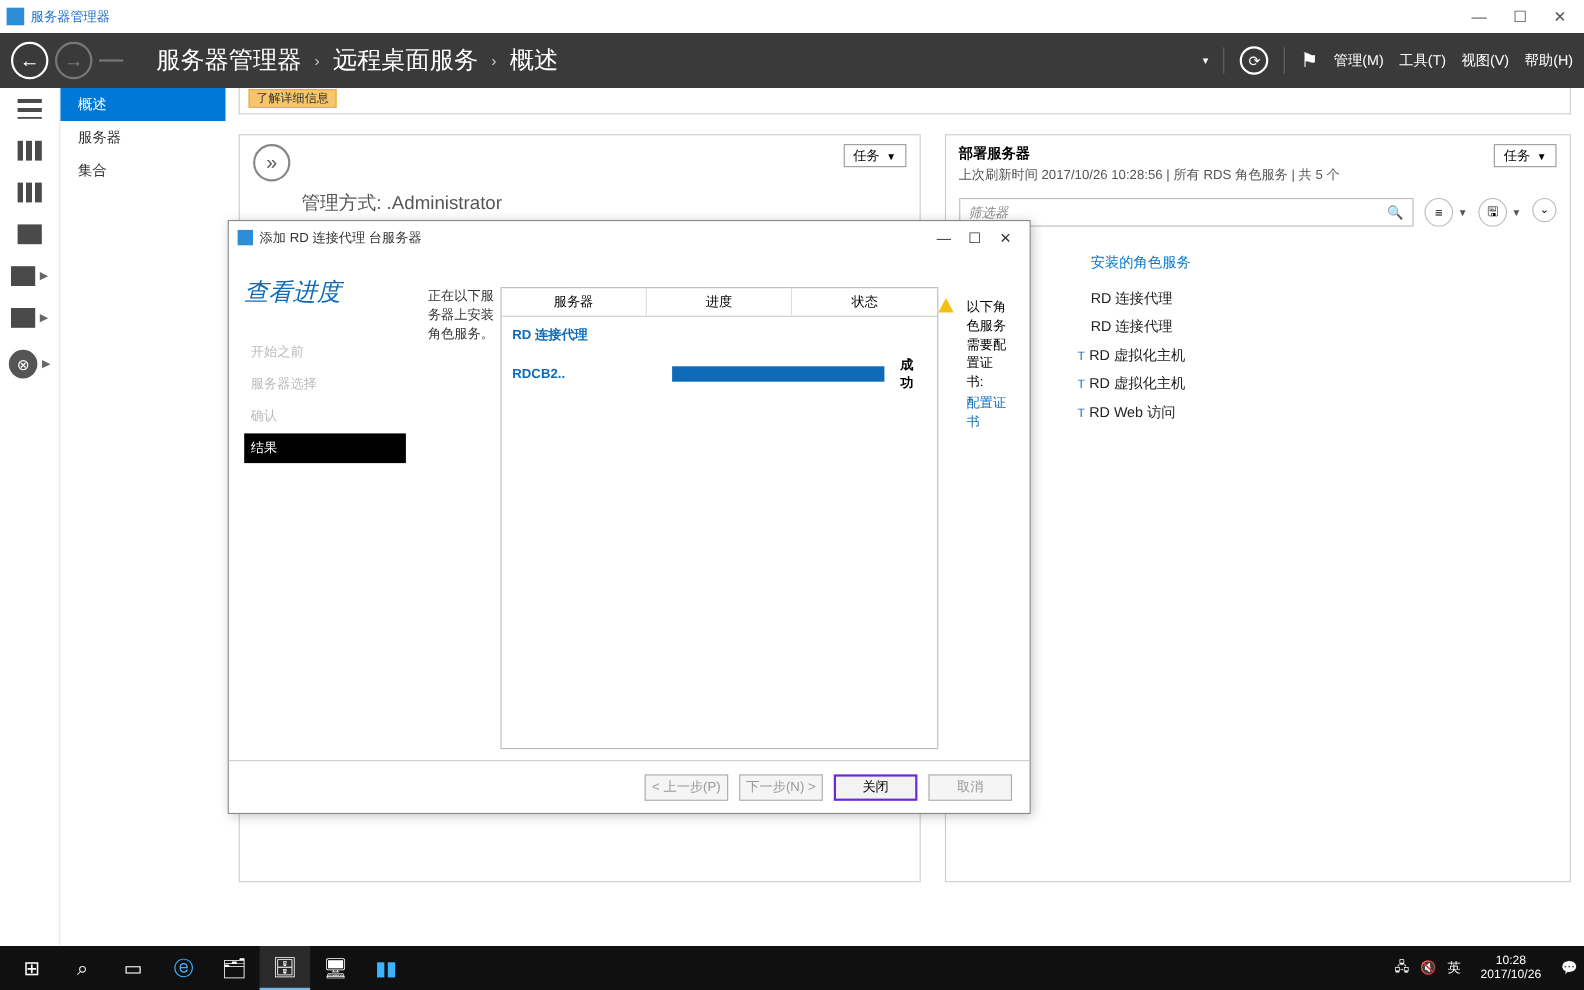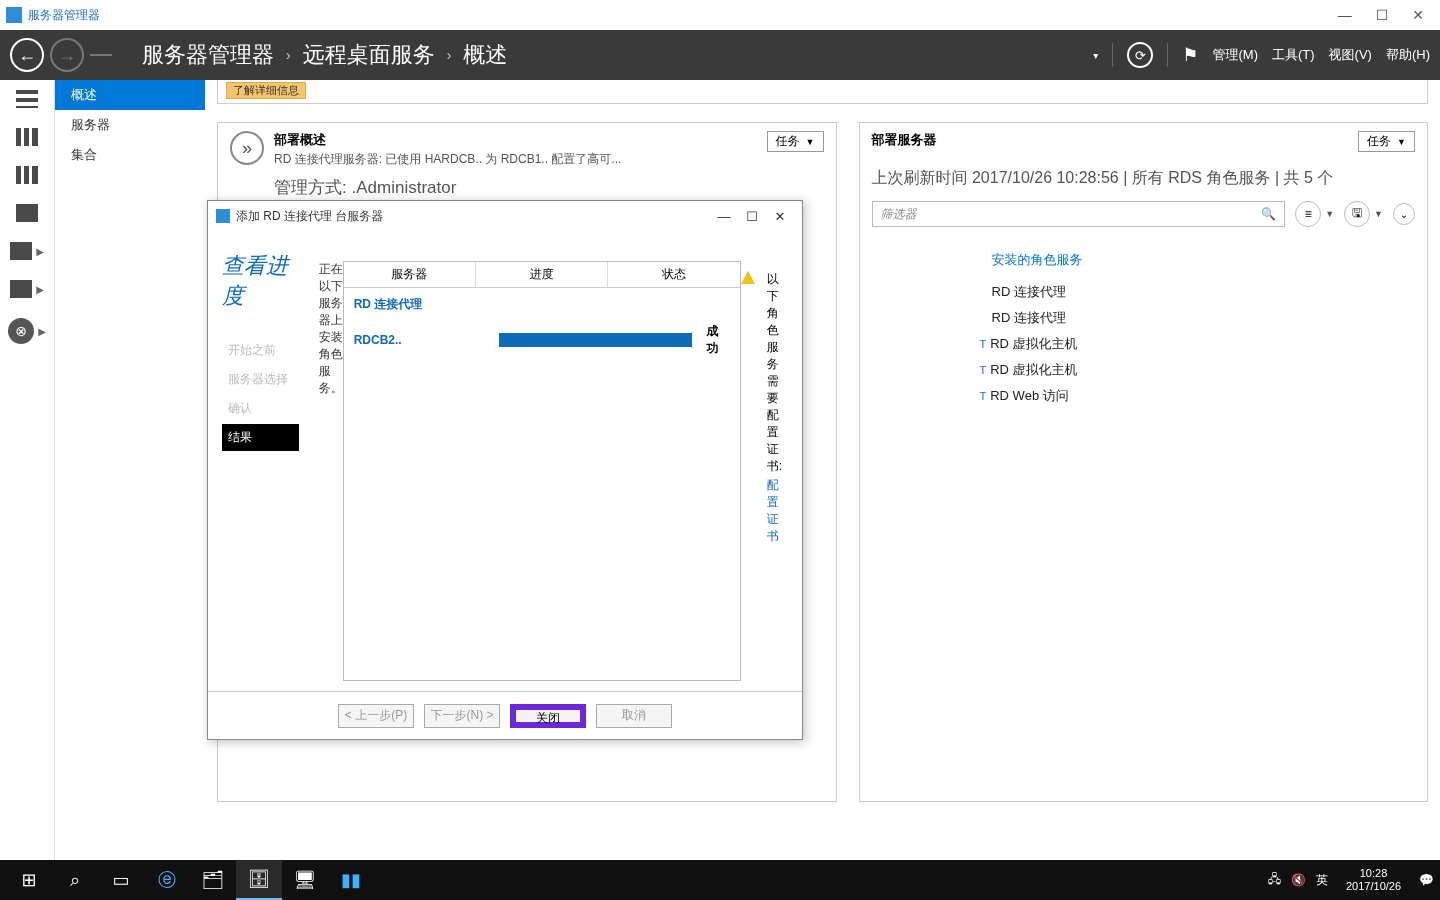--- a/index.html
+++ b/index.html
@@ -56,36 +56,36 @@
 .panelhead { display: flex; align-items: flex-start; gap: 10px; }
 .panelhead .picon { width: 34px; height: 34px; border: 2px solid #888; border-radius: 50%; display:flex; align-items:center; justify-content:center; font-size:18px; color:#555; flex-shrink:0; }
 .panelhead .ptitle { font-size: 13px; font-weight: bold; }
 .panelhead .psub { font-size: 12px; color: #555; margin-top: 2px; }
 .panelhead .taskbtn { margin-left: auto; font-size: 12px; border: 1px solid #999; padding: 1px 8px; background: #fff; display: flex; align-items: center; gap: 6px; cursor:pointer; }
 .panelhead .tri2 { font-size: 9px; }
 
 .mgmt { font-size: 17px; color: #555; margin: 8px 0 0 44px; }
 
 
-.rsub { font-size: 16px; color: #555; margin-top: 19px; }
-.filterbar { display:flex; align-items:center; gap: 10px; margin-top: 12px; }
+.rsub { font-size: 12px; color: #555; margin-top: 2px; }
+.filterbar { display:flex; align-items:flex-start; gap: 10px; margin-top: 12px; }
 .filterbox { flex:1; border:1px solid #bbb; height:26px; display:flex; align-items:center; padding:0 8px; color:#888; font-style:italic; font-size:12px; position:relative; }
 .filterbox .sicon { margin-left:auto; font-style:normal; color:#333; }
 .circlebtn { width:26px; height:26px; border:1px solid #bbb; border-radius:50%; display:flex; align-items:center; justify-content:center; font-size:12px; cursor:pointer; }
 .dd { display:flex; align-items:center; gap:4px; }
 .dd .tri2 { font-size:9px; color:#555; }
 .expand { margin-left:auto; width:22px; height:22px; border:1px solid #bbb; border-radius:50%; display:flex; align-items:center; justify-content:center; font-size:10px; cursor:pointer; }
 
 .rolesec { margin: 24px 0 0 120px; font-size: 13px; }
 .rolehdr { color: #0078d7; margin-bottom: 14px; }
 .roleitem { color: #222; margin-bottom: 8px; }
 .roleitem .t { color:#1e6fc0; margin-left:-12px; margin-right:4px; font-size:11px; }
 
 
-.modal { position: absolute; left: 207px; top: 200px; width: 596px; height: 540px; background: #fff; border: 1px solid #888; box-shadow: 2px 2px 10px rgba(0,0,0,0.25); z-index: 50; display:flex; flex-direction:column; }
+.modal { position: absolute; left: 207px; top: 200px; width: 730px; height: 540px; background: #fff; border: 1px solid #888; box-shadow: 2px 2px 10px rgba(0,0,0,0.25); z-index: 50; display:flex; flex-direction:column; }
 .modal .mtitle { height: 30px; display:flex; align-items:center; padding: 0 8px; font-size:12px; color:#333; }
 .modal .mtitle .micon { width:14px; height:14px; background:#2d8dd6; margin-right:6px; }
 .modal .mtitle .msp { flex:1; }
 .modal .mtitle .mbtn { width:28px; text-align:center; cursor:pointer; font-size:13px; }
 .modal .mbody { flex:1; display:flex; }
 
 .modal .mside { width: 175px; padding: 20px 14px; }
 .modal .mside .mbig { color:#0f6bb8; font-size: 22px; margin-bottom: 26px; font-style: italic; }
 .modal .mside .mstep { font-size:12px; color:#bbb; padding:5px 6px; margin-bottom:2px; }
 .modal .mside .mstep.active { background:#000000; color:#fff; }
@@ -101,24 +101,24 @@
 .modal .mgrid .grow .rline { display:flex; align-items:center;font-weight:bold; }
 .modal .mgrid .grow .rname { width: 150px; color:#0f6bb8; }
 .modal .mgrid .grow .rbar { width: 200px; height: 14px; background:#0f6bb8; }
 .modal .mgrid .grow .rstat { margin-left: 14px; }
 
 .modal .mwarn { display:flex; gap:12px; margin-top:10px; align-items:flex-start; }
 .modal .mwarn .wicon { width:0; height:0; border-left:7px solid transparent; border-right:7px solid transparent; border-bottom:13px solid #f5c111; position:relative; }
 .modal .mwarn .wtxt { font-size:12px; }
 .modal .mwarn .wlink { color:#0f6bb8; display:block; margin-top:2px; cursor:pointer; }
 
-.modal .mfoot { height: 48px; border-top:1px solid #ccc; display:flex; align-items:center; justify-content:center; gap:10px; padding: 0 16px; }
+.modal .mfoot { height: 48px; border-top:1px solid #ccc; display:flex; align-items:center; justify-content:flex-end; gap:10px; padding: 0 16px; }
 .modal .mfoot button { width:76px; height:24px; font-size:12px; background:#f3f3f3; border:1px solid #aaa; cursor:pointer; }
 .modal .mfoot button:disabled { color:#999; background:#f5f5f5; cursor:default; }
-.modal .mfoot button.primary { border:6px solid #6d28d9; }
+.modal .mfoot button.primary { border:2px solid #6d28d9; }
 
 
 .taskbar { position:absolute; bottom:0; left:0; right:0; height:40px; background:#101010; display:flex; align-items:center; padding:0 6px; color:#fff; }
 .taskbar .tb { width:46px; height:40px; display:flex; align-items:center; justify-content:center; font-size:18px; cursor:pointer; }
 .taskbar .tb.active { background:#2a2a2a; border-bottom:2px solid #76b9ed; }
 .taskbar .tbsp { flex:1; }
 .taskbar .tray { display:flex; align-items:center; gap:10px; font-size:12px; }
 .taskbar .clock { text-align:center; font-size:11px; line-height:1.2; margin: 0 8px; }
 </style>
 </head>
@@ -189,24 +189,20 @@
   <div class="content">
     <div class="infobar">
       <span class="learnmore">了解详细信息</span>
     </div>
 
     <div class="twocol">
 
       <div class="panel left">
         <div class="panelhead">
           <div class="picon">»</div>
-          <div>
-            <div class="ptitle">部署概述</div>
-            <div class="psub">RD 连接代理服务器: 已使用 HARDCB..            为 RDCB1..            配置了高可...</div>
-          </div>
           <div class="taskbtn">
             <span>任务</span>
               <span class="tri2">▼</span>
           </div>
         </div>
         <div class="mgmt">
           <span>管理方式:</span>
           <span>.Administrator</span>
         </div>
       </div>

